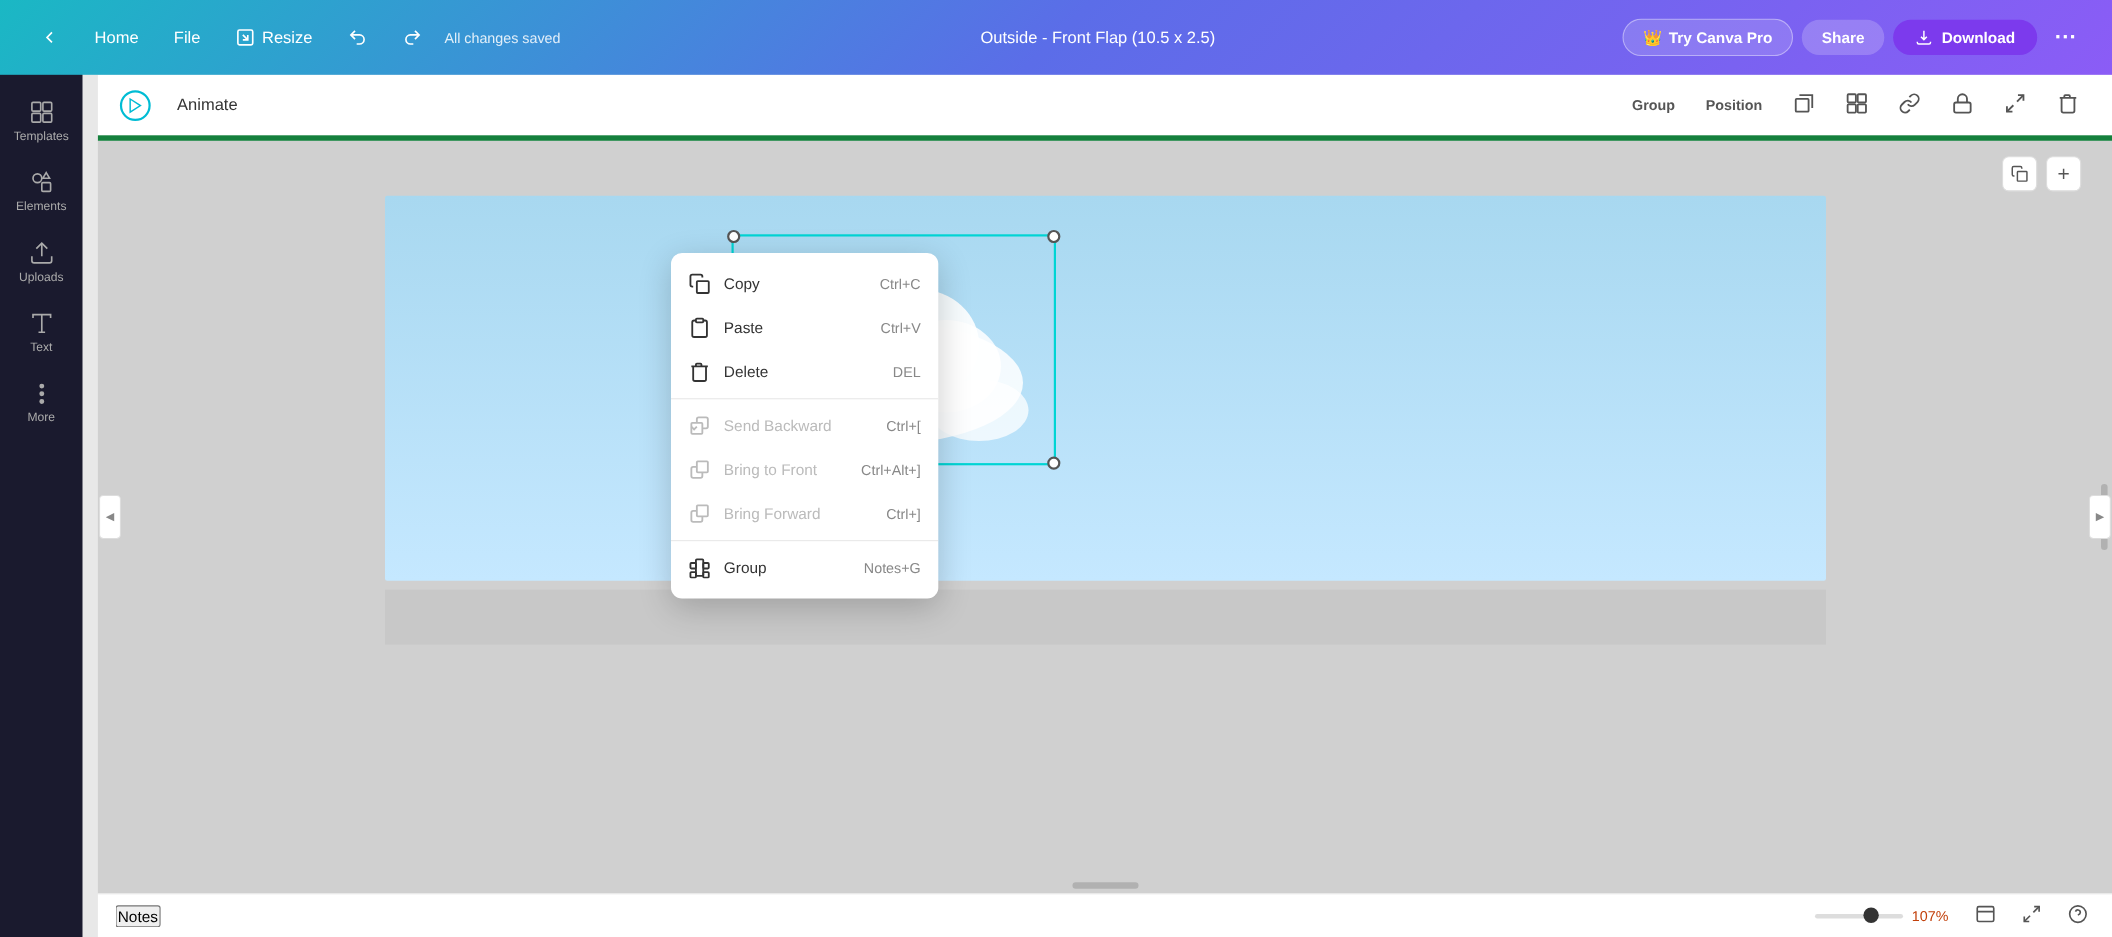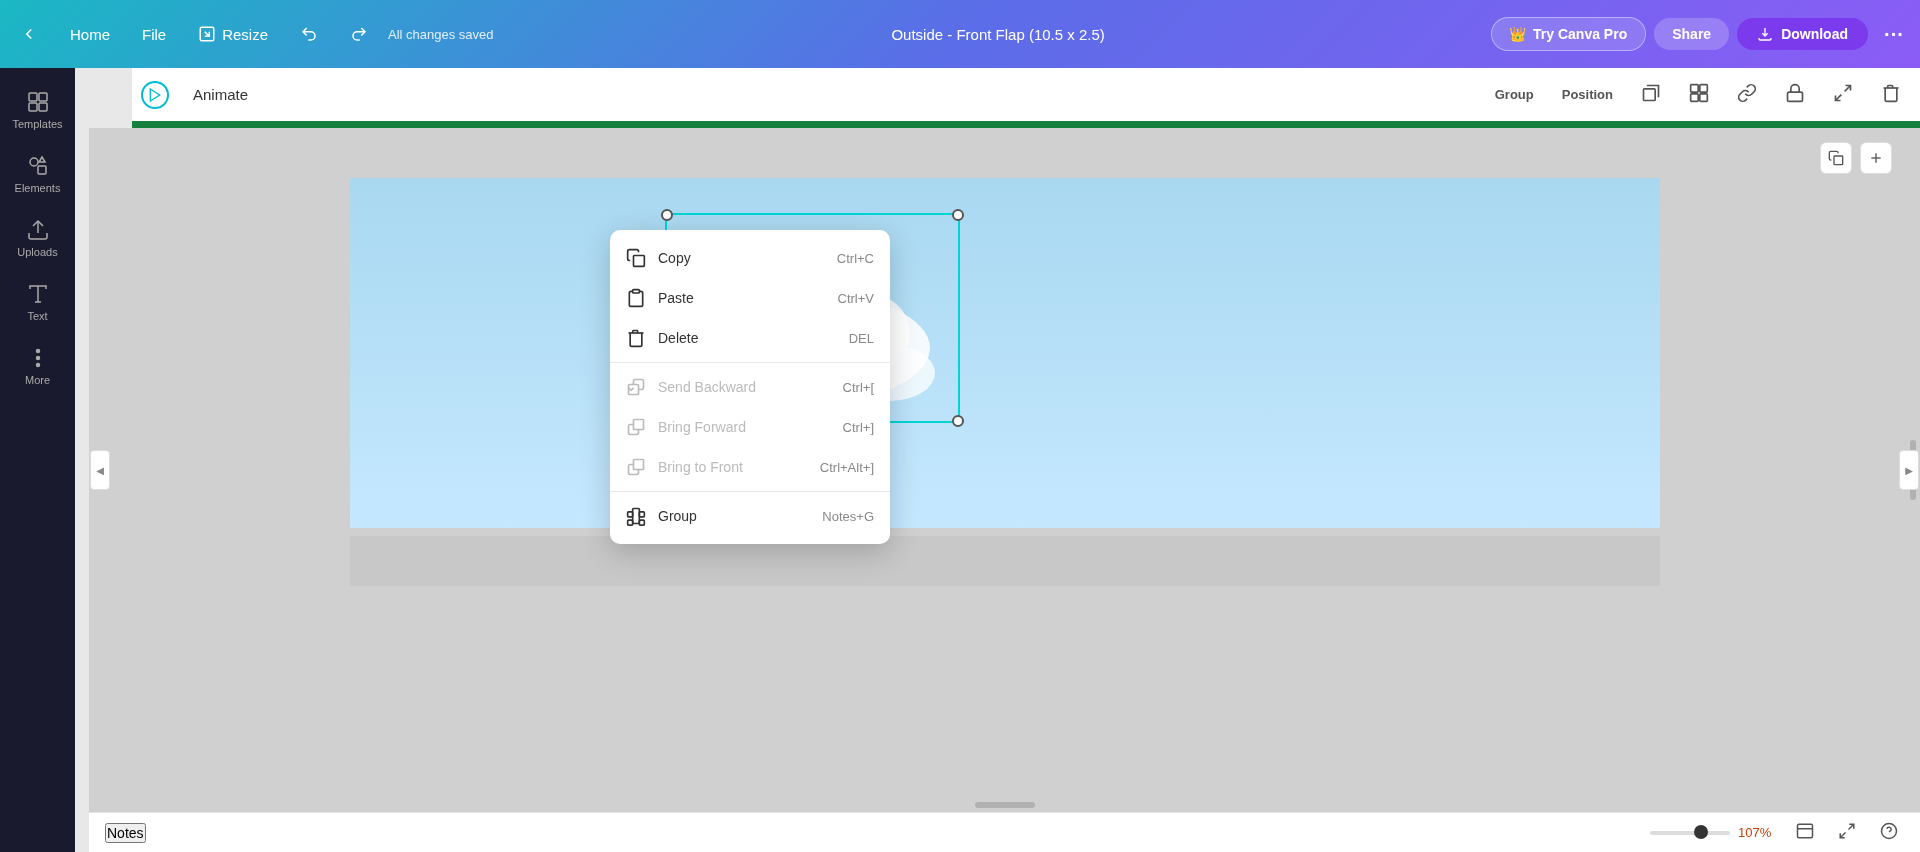--- a/index.html
+++ b/index.html
@@ -2,21 +2,21 @@
 <html><head>
   <meta charset="utf-8">
   <style>
     * { margin: 0; padding: 0; box-sizing: border-box; }
     body { width: 1920px; height: 852px; overflow: hidden; font-family: -apple-system, BlinkMacSystemFont, 'Segoe UI', sans-serif; background: #e8e8e8; }
 
     
     #top-header {
       position: absolute; top: 0; left: 0; width: 1920px; height: 68px;
       background: linear-gradient(135deg, #1ab8c4 0%, #5b6de8 50%, #8b5cf6 100%);
-      display: flex; align-items: center; padding: 0 8px; gap: 8px; z-index: 100;
+      display: flex; align-items: center; padding: 0 24px; gap: 8px; z-index: 100;
     }
     .header-btn {
       background: none; border: none; color: white; cursor: pointer;
       display: flex; align-items: center; gap: 6px; padding: 6px 12px;
       border-radius: 6px; font-size: 15px; font-weight: 500;
     }
     .header-btn svg { width: 18px; height: 18px; fill: none; stroke: white; stroke-width: 2; }
     .doc-title {
       flex: 1; text-align: center; color: white; font-size: 15px; font-weight: 500;
     }
@@ -36,22 +36,22 @@
       font-size: 14px; font-weight: 600; display: flex; align-items: flex-start; gap: 8px;
     }
     .more-btn {
       background: none; border: none; color: white; cursor: pointer;
       padding: 8px; border-radius: 6px; font-size: 20px; font-weight: bold;
     }
 
     
     #secondary-toolbar {
       position: absolute; top: 68px; left: 89px; right: 0; height: 60px;
-      background: white; border-bottom: 7px solid #15803d;
-      display: flex; align-items: center; padding: 0 9px; gap: 12px; z-index: 90; margin-left: 43px;
+      background: white; border-bottom: 5px solid #15803d;
+      display: flex; align-items: center; padding: 0 20px; gap: 12px; z-index: 90;
     }
     .animate-btn {
       background: none; border: none; cursor: pointer;
       display: flex; align-items: center; gap: 8px; font-size: 15px; font-weight: 500; color: #333;
       padding: 6px 12px; border-radius: 6px;
     }
     .toolbar-spacer { flex: 1; }
     .toolbar-right { display: flex; align-items: center; gap: 8px; }
     .toolbar-icon-btn {
       background: none; border: none; cursor: pointer; padding: 6px 10px;
@@ -112,21 +112,21 @@
     .rotate-handle {
       position: absolute; bottom: -40px; left: 50%; transform: translateX(-50%);
       width: 24px; height: 24px; background: white; border: 2px solid #888;
       border-radius: 50%; display: flex; align-items: center; justify-content: center;
       font-size: 14px; cursor: grab;
     }
 
     
     #context-menu {
       position: absolute; top: 230px; left: 610px;
-      width: 280px; background: white; border-radius: 10px;
+      width: 243px; background: white; border-radius: 10px;
       box-shadow: 0 8px 30px rgba(0,0,0,0.2); z-index: 200;
       padding: 8px 0; overflow: hidden;
     }
     .menu-item {
       display: flex; align-items: center; padding: 10px 16px;
       cursor: pointer; font-size: 14px; color: #333; gap: 12px;
     }
     .menu-item.disabled { color: #bbb; cursor: default; }
     .menu-item-icon { width: 20px; height: 20px; flex-shrink: 0; }
     .menu-item-label { flex: 1; }
@@ -455,33 +455,33 @@
     </svg>
     <span class="menu-item-label">Send Backward</span>
     <span class="menu-item-shortcut">Ctrl+[</span>
   </div>
 
 
   <div class="menu-item disabled">
     <svg class="menu-item-icon" viewBox="0 0 24 24" fill="none" stroke="#bbb" stroke-width="2">
       <rect x="9" y="3" width="12" height="12" rx="1"></rect>
       <path d="M15 15v4a2 2 0 01-2 2H5a2 2 0 01-2-2V11a2 2 0 012-2h4"></path>
-    </svg>
-    <span class="menu-item-label">Bring Forward</span>
-    <span class="menu-item-shortcut">Ctrl+]</span>
+      <line x1="9" y1="3" x2="9" y2="3" style="stroke:#bbb"></line>
+    </svg>
+    <span class="menu-item-label">Bring to Front</span>
+    <span class="menu-item-shortcut">Ctrl+Alt+]</span>
   </div>
 
   <div class="menu-item disabled">
     <svg class="menu-item-icon" viewBox="0 0 24 24" fill="none" stroke="#bbb" stroke-width="2">
       <rect x="9" y="3" width="12" height="12" rx="1"></rect>
       <path d="M15 15v4a2 2 0 01-2 2H5a2 2 0 01-2-2V11a2 2 0 012-2h4"></path>
-      <line x1="9" y1="3" x2="9" y2="3" style="stroke:#bbb"></line>
-    </svg>
-    <span class="menu-item-label">Bring to Front</span>
-    <span class="menu-item-shortcut">Ctrl+Alt+]</span>
+    </svg>
+    <span class="menu-item-label">Bring Forward</span>
+    <span class="menu-item-shortcut">Ctrl+]</span>
   </div>
 
   <div class="menu-divider"></div>
 
   <div class="menu-item">
     <svg class="menu-item-icon" viewBox="0 0 24 24" fill="none" stroke="#333" stroke-width="2">
       <rect x="2" y="7" width="6" height="6" rx="1"></rect>
       <rect x="16" y="7" width="6" height="6" rx="1"></rect>
       <rect x="2" y="17" width="6" height="6" rx="1"></rect>
       <rect x="16" y="17" width="6" height="6" rx="1"></rect>

